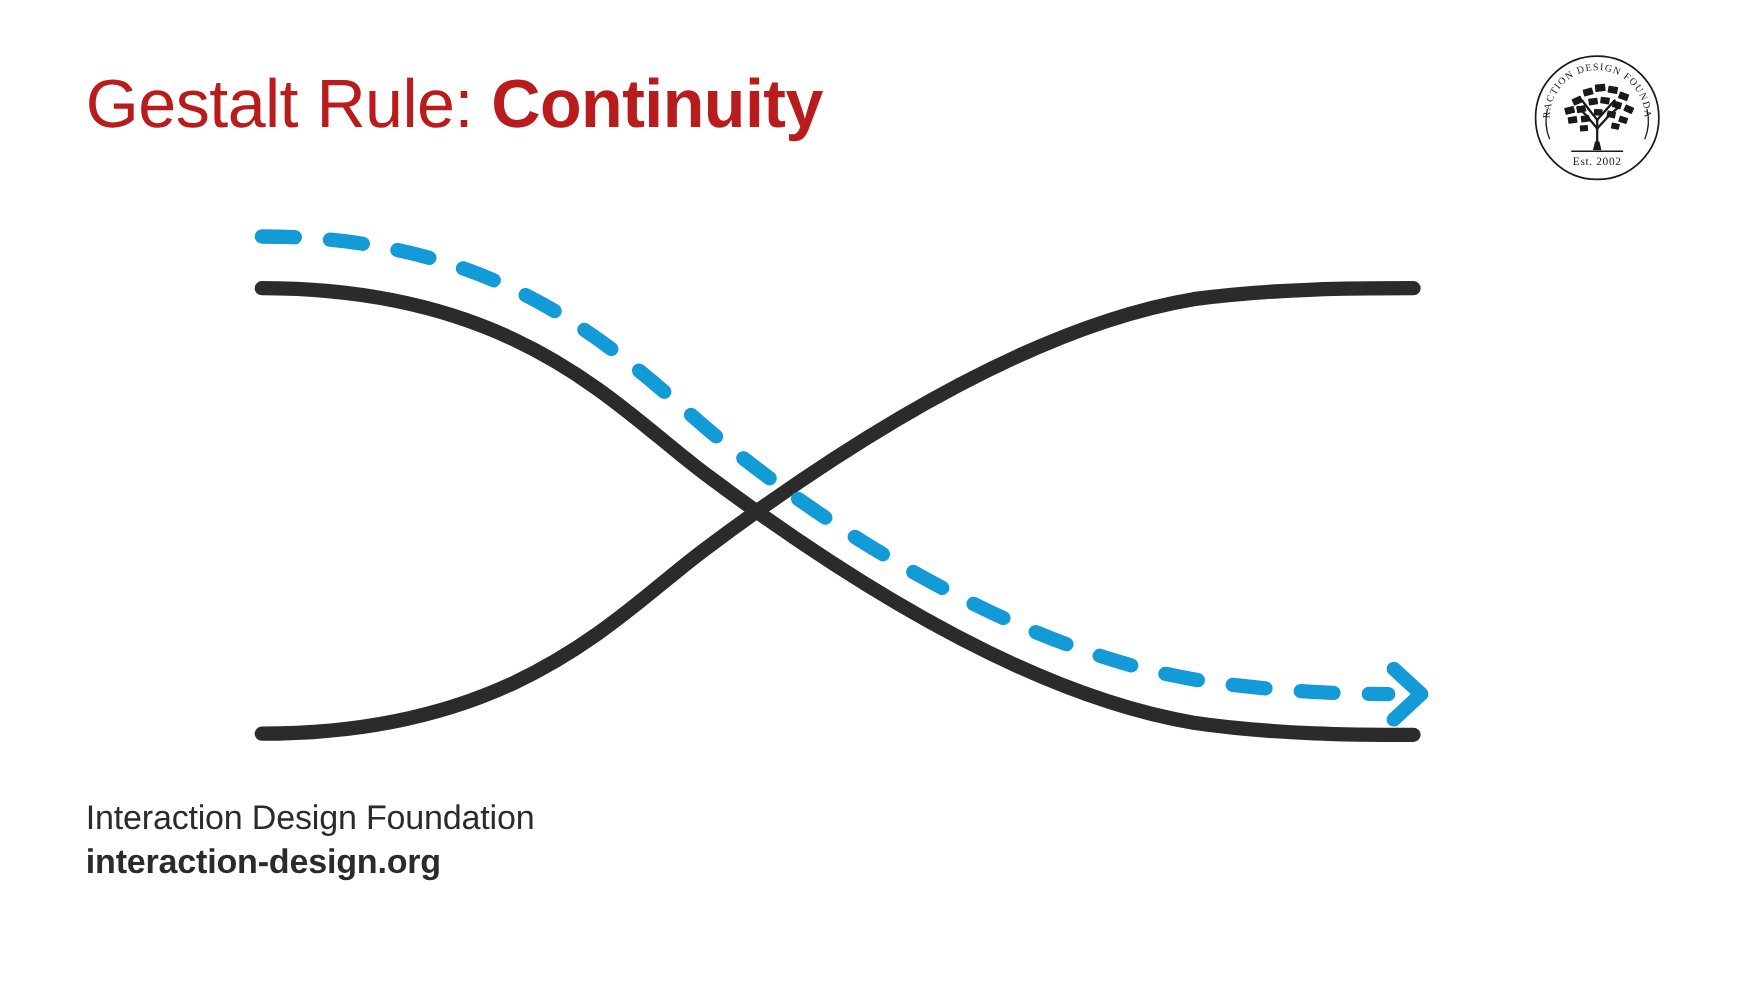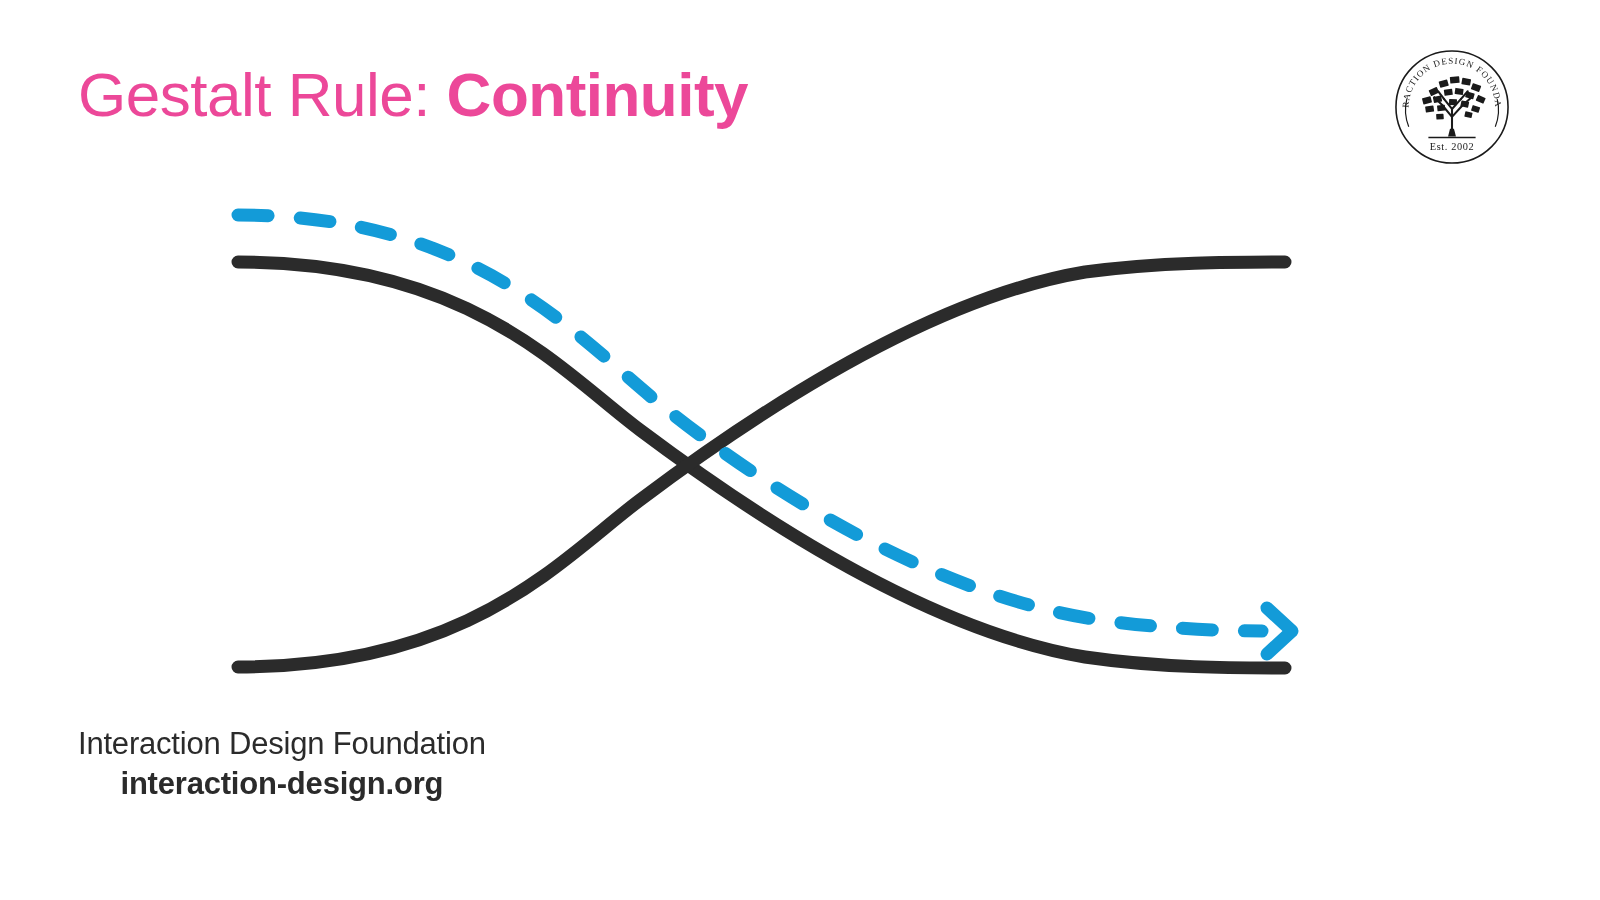--- a/index.html
+++ b/index.html
@@ -16,21 +16,21 @@
     font-family: "Liberation Sans", sans-serif;
   }
 
   
   #title {
     position: absolute;
     left: 78px;
     top: 62px;
     font-size: 62px;
     line-height: 1.05;
-    color: #ec4899;
+    color: #b91c1c;
     font-weight: 400;
     letter-spacing: -0.5px;
     white-space: nowrap;
   }
   #title .strong {
     font-weight: 700;
   }
 
   
   #figure {
@@ -53,21 +53,20 @@
     font-size: 31px;
     font-weight: 400;
     line-height: 1.28;
     letter-spacing: -0.2px;
   }
   #footer .line2 {
     font-size: 31px;
     font-weight: 700;
     line-height: 1.28;
     letter-spacing: -0.2px;
-    text-align: center;
   }
 
   
   #logo {
     position: absolute;
     left: 1393px;
     top: 48px;
     width: 118px;
     height: 118px;
   }

